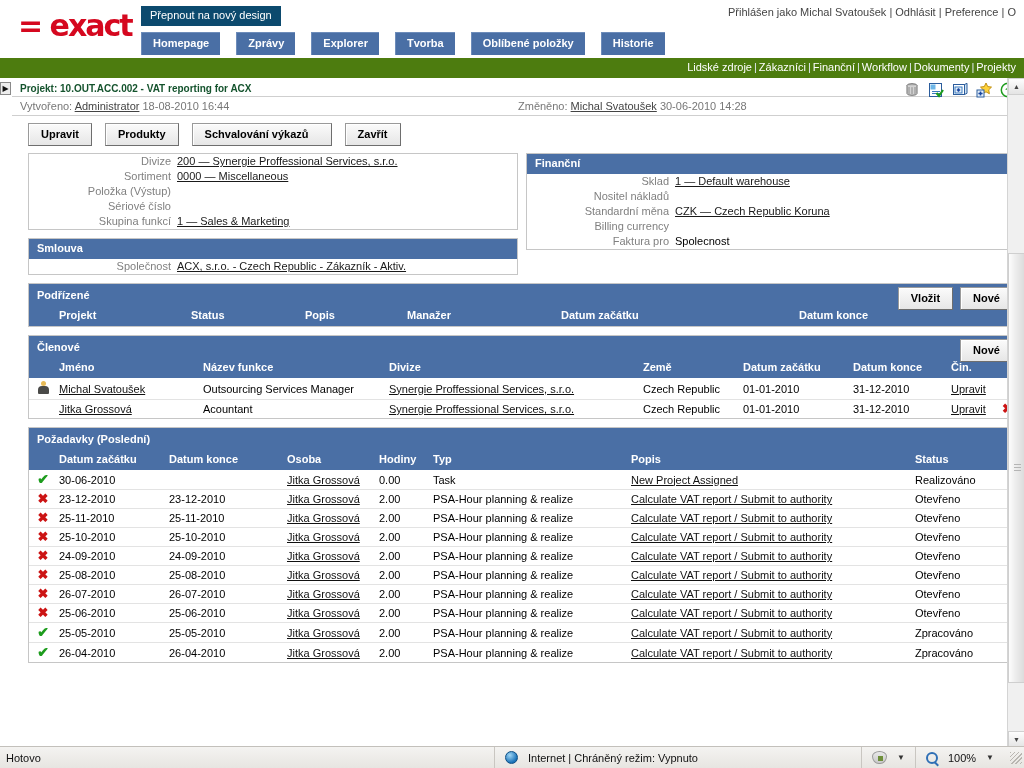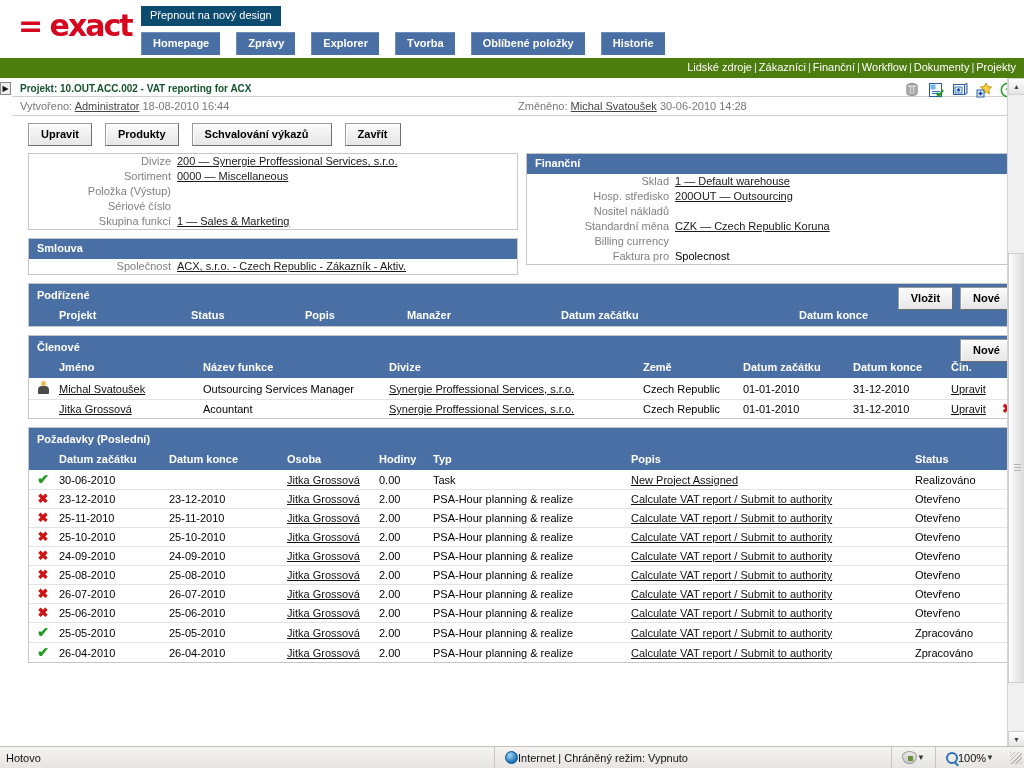--- a/index.html
+++ b/index.html
@@ -289,21 +289,21 @@
     width: 1024px; height: 22px;
     background: linear-gradient(#f4f3f1, #e7e5e1);
     border-top: 1px solid #c3c0bb;
     font-size: 11px;
     color: #111;
     display: flex;
     align-items: center;
   }
   .sb-left { padding-left: 6px; width: 494px; }
   .sb-zone {
-    display: flex; align-items: center; gap: 0;
+    display: flex; align-items: center; gap: 10px;
     border-left: 1px solid #c9c6c1;
     padding: 0 10px;
     height: 22px;
     line-height: 22px;
   }
   .sb-right { margin-left: auto; display: flex; align-items: center; height: 22px; }
   .globe {
     width: 13px; height: 13px; border-radius: 50%;
     background: radial-gradient(circle at 35% 30%, #9fd6f5, #1a72b8 70%);
     border: 1px solid #0c4e84;
@@ -342,20 +342,29 @@
 </head>
 <body>
 
 <div class="topbar">
   <div class="logo">
     <span class="eq">= exact</span>
   </div>
 
   <div class="switch-design">Přepnout na nový design</div>
 
+  <div class="user-line">
+    <span>Přihlášen jako Michal Svatoušek</span>
+    <span>|</span>
+    <a href="#">Odhlásit</a>
+    <span>|</span>
+    <a href="#">Preference</a>
+    <span>|</span>
+    <a href="#">O</a>
+  </div>
 
   <div class="tabs">
     <div class="tab">Homepage</div>
     <div class="tab">Zprávy</div>
     <div class="tab">Explorer</div>
     <div class="tab">Tvorba</div>
     <div class="tab">Oblíbené položky</div>
     <div class="tab">Historie</div>
   </div>
 </div>
@@ -478,24 +487,20 @@
       </div>
 
       <div class="panel-col-right">
         <div class="panel">
           <div class="panel-title">Finanční</div>
           <table class="kv pad6">
             <tbody>
                 <tr>
               <td class="k">Sklad</td>
               <td class="v"><a href="#">1 — Default warehouse</a></td>
-            </tr>
-            <tr>
-              <td class="k">Hosp. středisko</td>
-              <td class="v"><a href="#">200OUT — Outsourcing</a></td>
             </tr>
             <tr>
               <td class="k">Nositel nákladů</td>
               <td class="v"></td>
             </tr>
             <tr>
               <td class="k">Standardní měna</td>
               <td class="v"><a href="#">CZK — Czech Republic Koruna</a></td>
             </tr>
             <tr>

